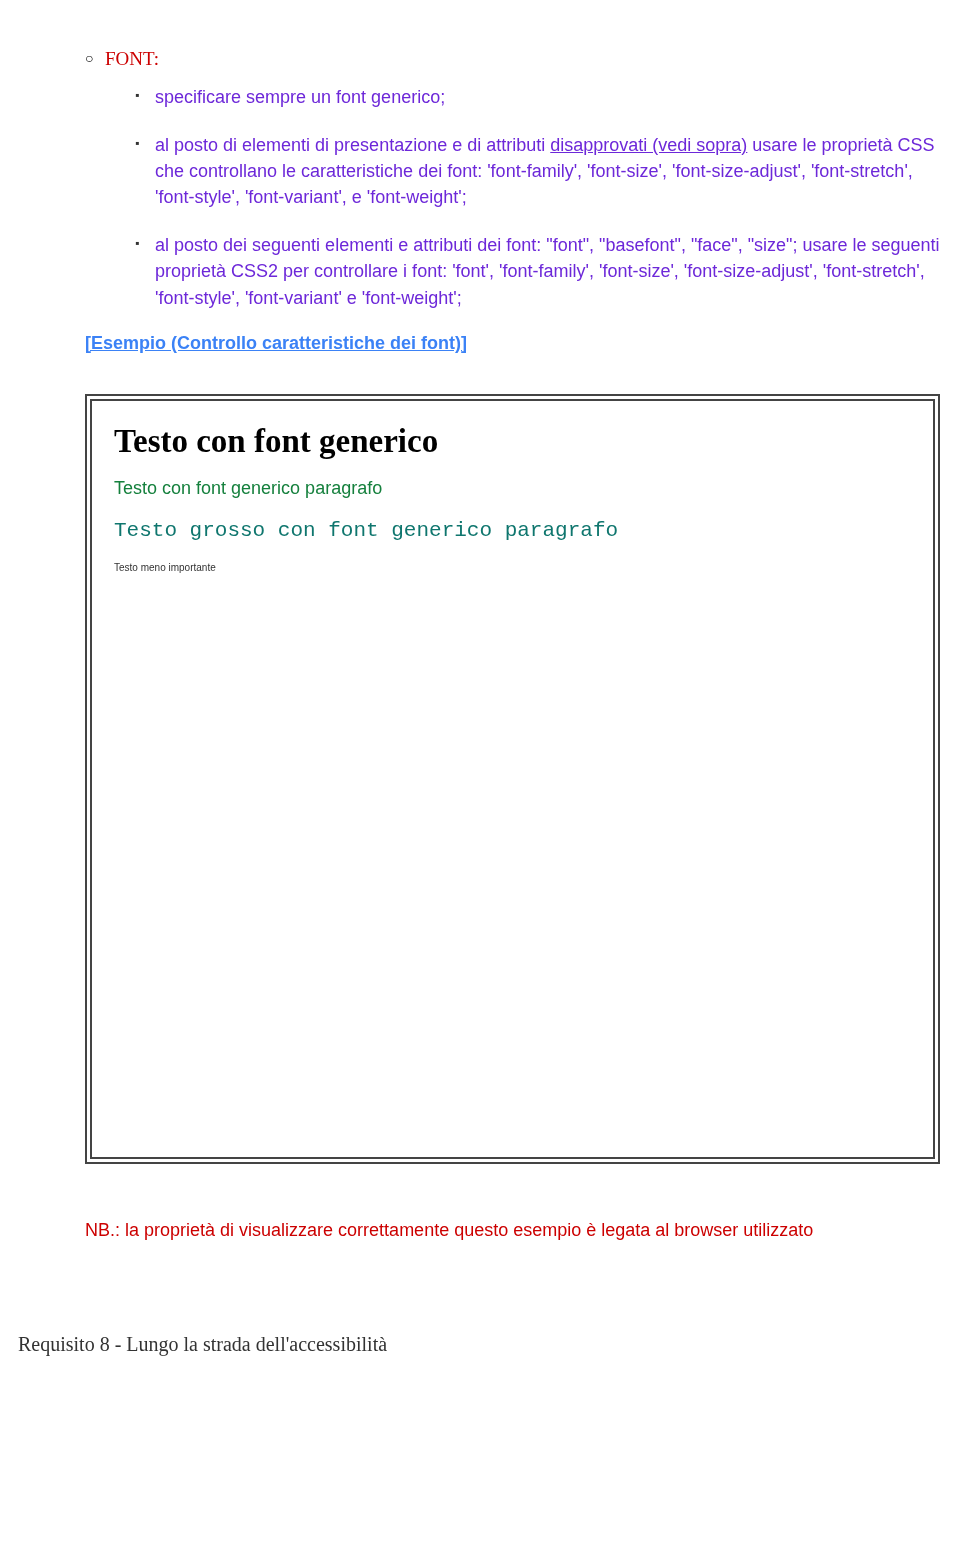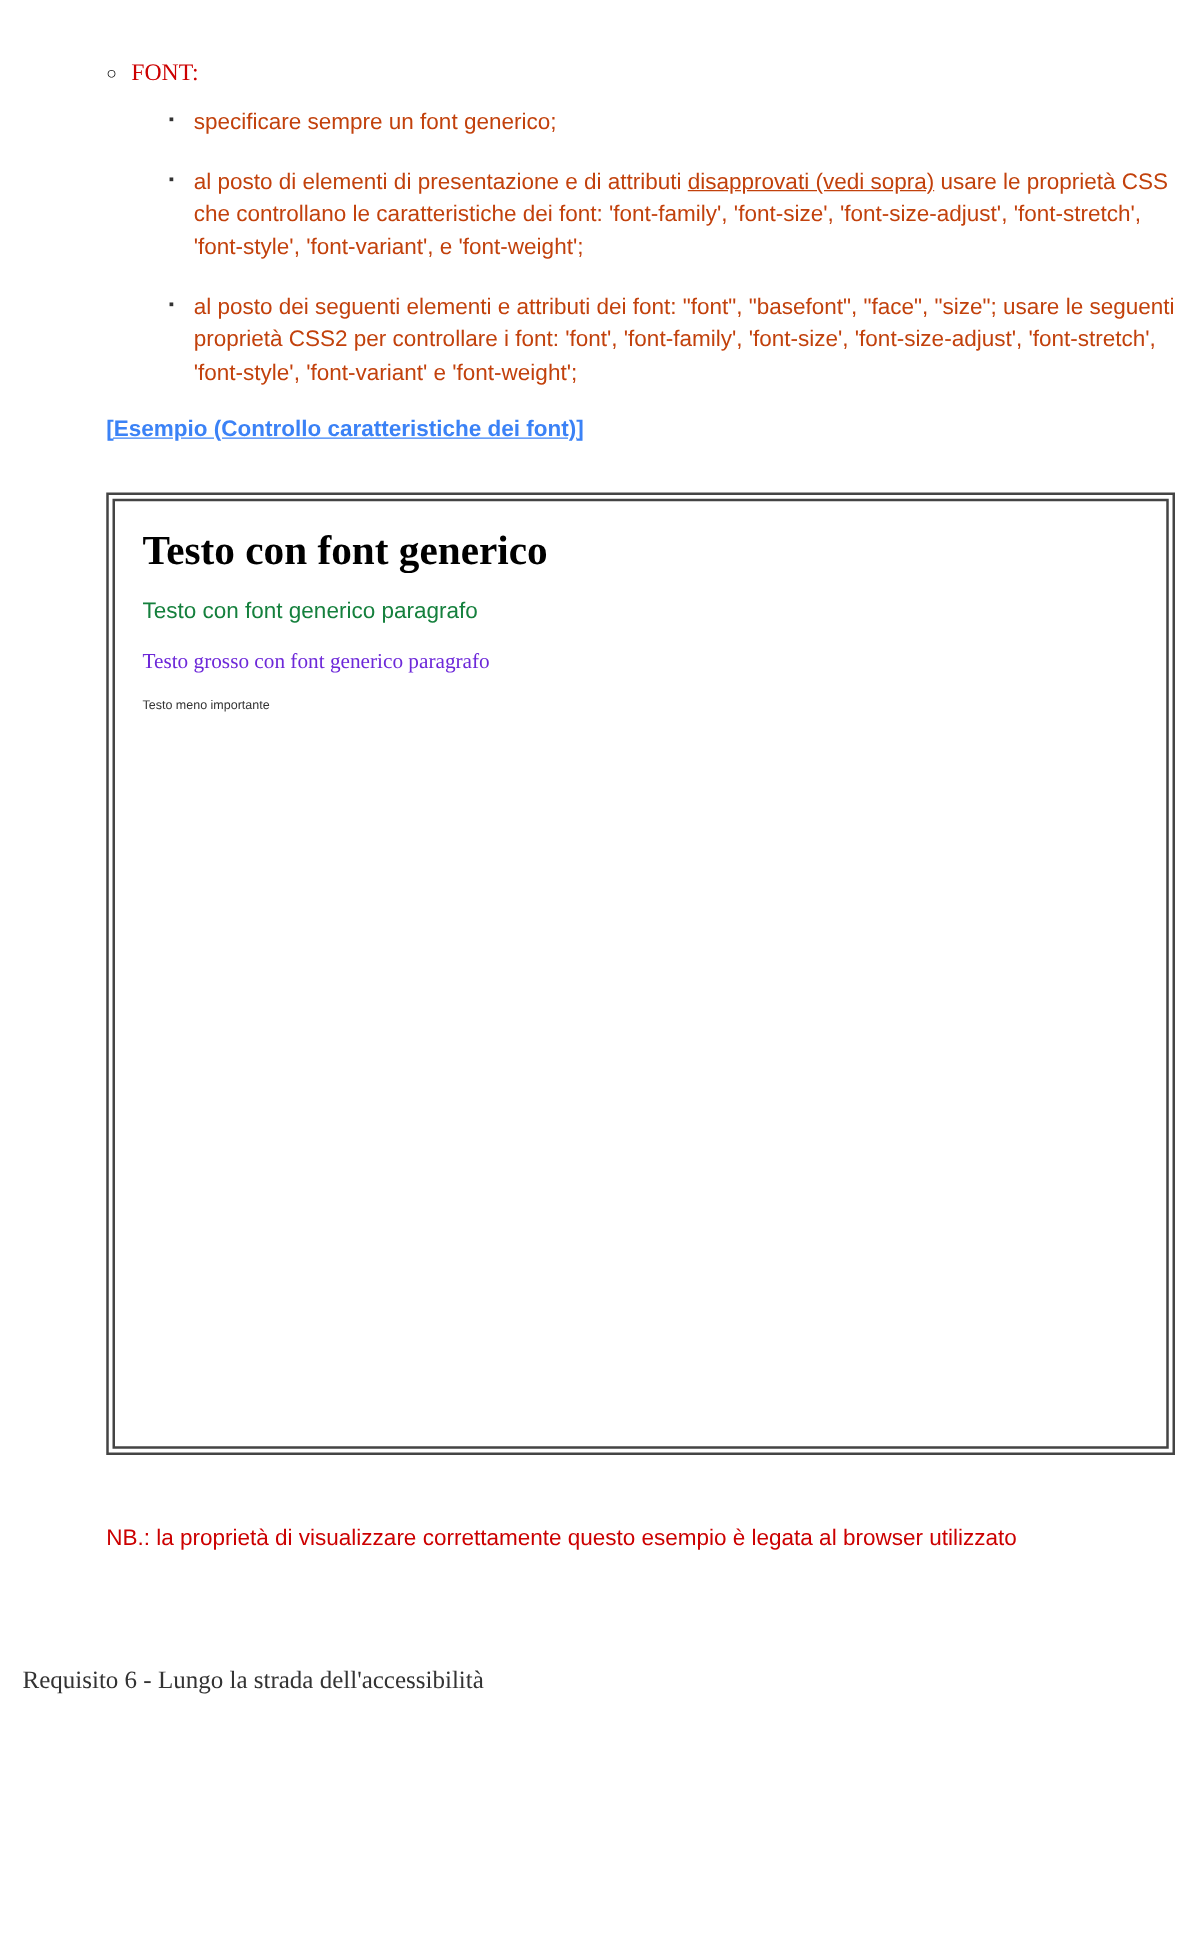--- a/index.html
+++ b/index.html
@@ -43,21 +43,21 @@
     .inner-list {
       list-style: none;
       padding-left: 30px;
       margin: 14px 0 0 0;
     }
     .inner-list > li {
       position: relative;
       padding-left: 20px;
       margin-bottom: 22px;
       line-height: 1.45;
-      color: #c2410c;
+      color: #6d28d9;
     }
     .inner-list > li::before {
       content: "▪";
       position: absolute;
       left: 0;
       top: 3px;
       font-size: 12px;
       color: #333;
     }
     .underline {
@@ -81,24 +81,24 @@
       font-weight: bold;
       margin: 0 0 18px 0;
     }
     .box-p1 {
       font-family: Verdana, Geneva, sans-serif;
       font-size: 18px;
       margin: 0 0 20px 0;
       color: #15803d;
     }
     .box-p2 {
-      font-family: Liberation Serif, serif;
-      font-size: 17px;
+      font-family: Liberation Mono, monospace;
+      font-size: 21px;
       margin: 0 0 20px 0;
-      color: #6d28d9;
+      color: #0f766e;
     }
     .box-p3 {
       font-family: Verdana, Geneva, sans-serif;
       font-size: 18px;
       font-weight: bold;
       margin: 0 0 20px 0;
       color: #333;
     }
     .box-p4 {
       font-family: Arial, Helvetica, sans-serif;
@@ -145,14 +145,14 @@
 
   <div class="box-outer">
     <div class="box-h1">Testo con font generico</div>
     <div class="box-p1">Testo con font generico paragrafo</div>
     <div class="box-p2">Testo grosso con font generico paragrafo</div>
     <div class="box-p4">Testo meno importante</div>
   </div>
 
   <div class="nb">NB.: la proprietà di visualizzare correttamente questo esempio è legata al browser utilizzato</div>
 
-  <div class="footer">Requisito 6 - Lungo la strada dell'accessibilità</div>
+  <div class="footer">Requisito 8 - Lungo la strada dell'accessibilità</div>
 </div>
 
 </body></html>

